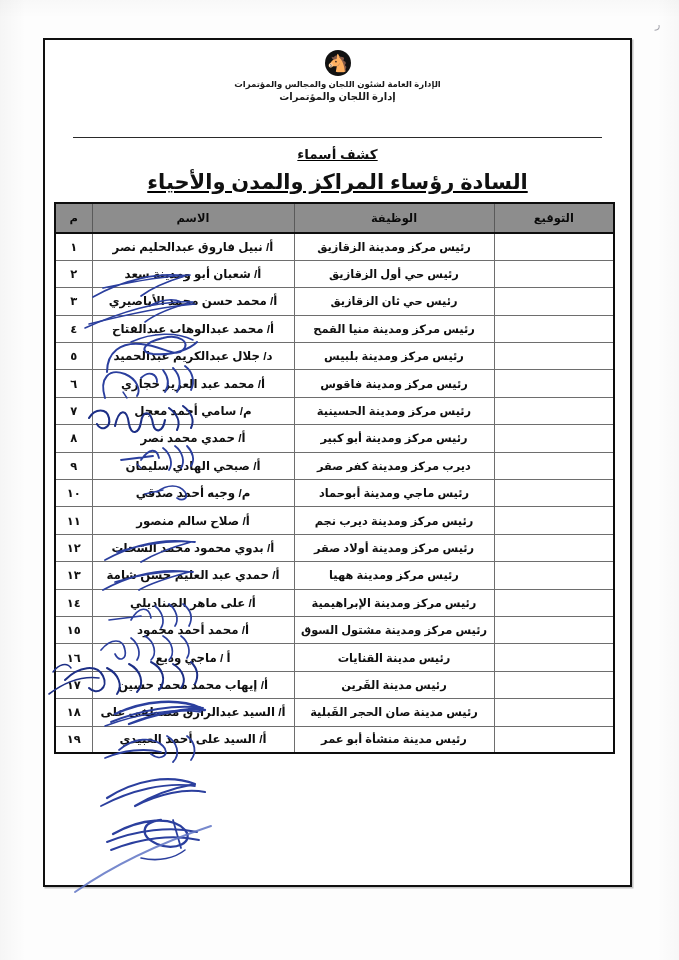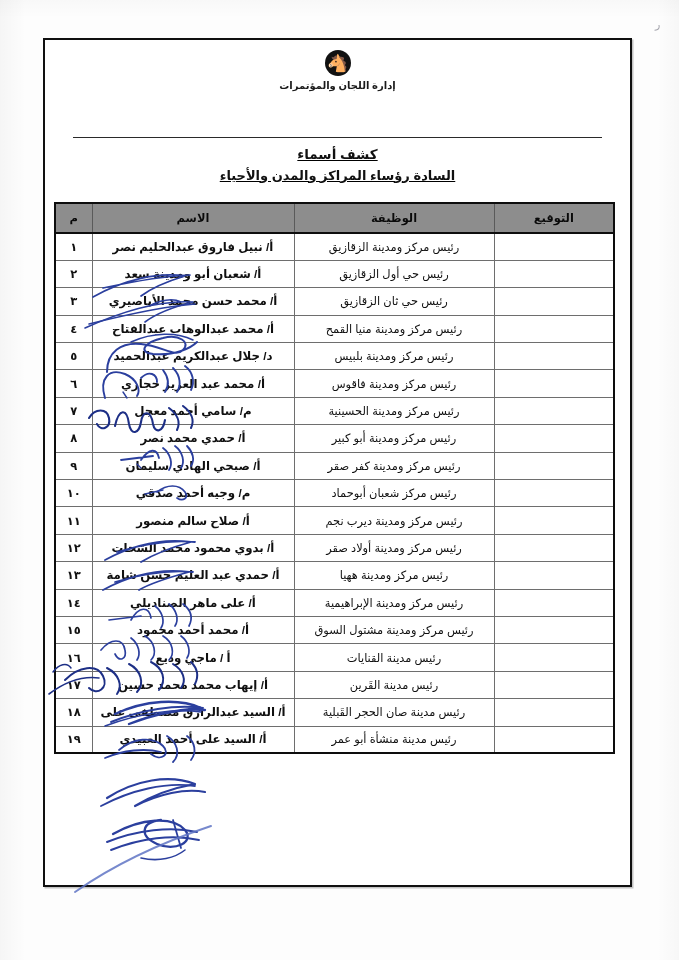--- a/index.html
+++ b/index.html
@@ -108,21 +108,21 @@
     text-align: center;
     text-decoration: underline;
   }
   .title-main {
     font-size: 13.5px;
     font-weight: bold;
     color: #111;
     line-height: 1.6;
   }
   .title-sub {
-    font-size: 13px;
+    font-size: 21px;
     font-weight: bold;
     color: #111;
     line-height: 1.55;
   }
 
   
   .table-wrap {
     position: absolute;
     top: 162px;
     left: 15px;
@@ -167,21 +167,21 @@
     font-size: 11.8px;
     font-weight: bold;
     color: #101010;
     text-align: center;
     padding: 0 6px;
     white-space: nowrap;
     margin-left: 21px;
   }
   td.cell-job {
     font-size: 11.4px;
-    font-weight: normal;
+    font-weight: bold;
     color: #101010;
     text-align: center;
     padding: 0 6px;
     white-space: nowrap;
   }
   td.cell-sig { position: relative; }
 
   
   .sig-layer {
     position: absolute;
@@ -206,20 +206,21 @@
 
   <span class="stray-mark" style="left:655px; top:18px;">ر</span>
 
   <div class="page-frame">
 
     <div class="letterhead">
       <div class="emblem">
         <div class="disc"></div>
         <div class="horse">🐴</div>
       </div>
+      <div class="lh-line lh-dept">الإدارة العامة لشئون اللجان والمجالس والمؤتمرات</div>
       <div class="lh-line lh-sub">إدارة اللجان والمؤتمرات</div>
     </div>
 
     <div class="divider"></div>
 
     <div class="doc-title">
       <div class="title-main">كشف أسماء</div>
       <div class="title-sub">السادة رؤساء المراكز والمدن والأحياء</div>
     </div>
 
@@ -283,27 +284,27 @@
               <td class="cell-num">٧</td>
             </tr>
             <tr>
               <td class="cell-sig"></td>
               <td class="cell-job">رئيس مركز ومدينة أبو كبير</td>
               <td class="cell-name">أ/ حمدي محمد نصر</td>
               <td class="cell-num">٨</td>
             </tr>
             <tr>
               <td class="cell-sig"></td>
-              <td class="cell-job">رئيس مركز ومدينة كفر صقر</td>
+              <td class="cell-job">ديرب مركز ومدينة كفر صقر</td>
               <td class="cell-name">أ/ صبحي الهادي سليمان</td>
               <td class="cell-num">٩</td>
             </tr>
             <tr>
               <td class="cell-sig"></td>
-              <td class="cell-job">رئيس مركز شعبان أبوحماد</td>
+              <td class="cell-job">رئيس ماجي ومدينة أبوحماد</td>
               <td class="cell-name">م/ وجيه أحمد صدقي</td>
               <td class="cell-num">١٠</td>
             </tr>
             <tr>
               <td class="cell-sig"></td>
               <td class="cell-job">رئيس مركز ومدينة ديرب نجم</td>
               <td class="cell-name">أ/ صلاح سالم منصور</td>
               <td class="cell-num">١١</td>
             </tr>
             <tr>

